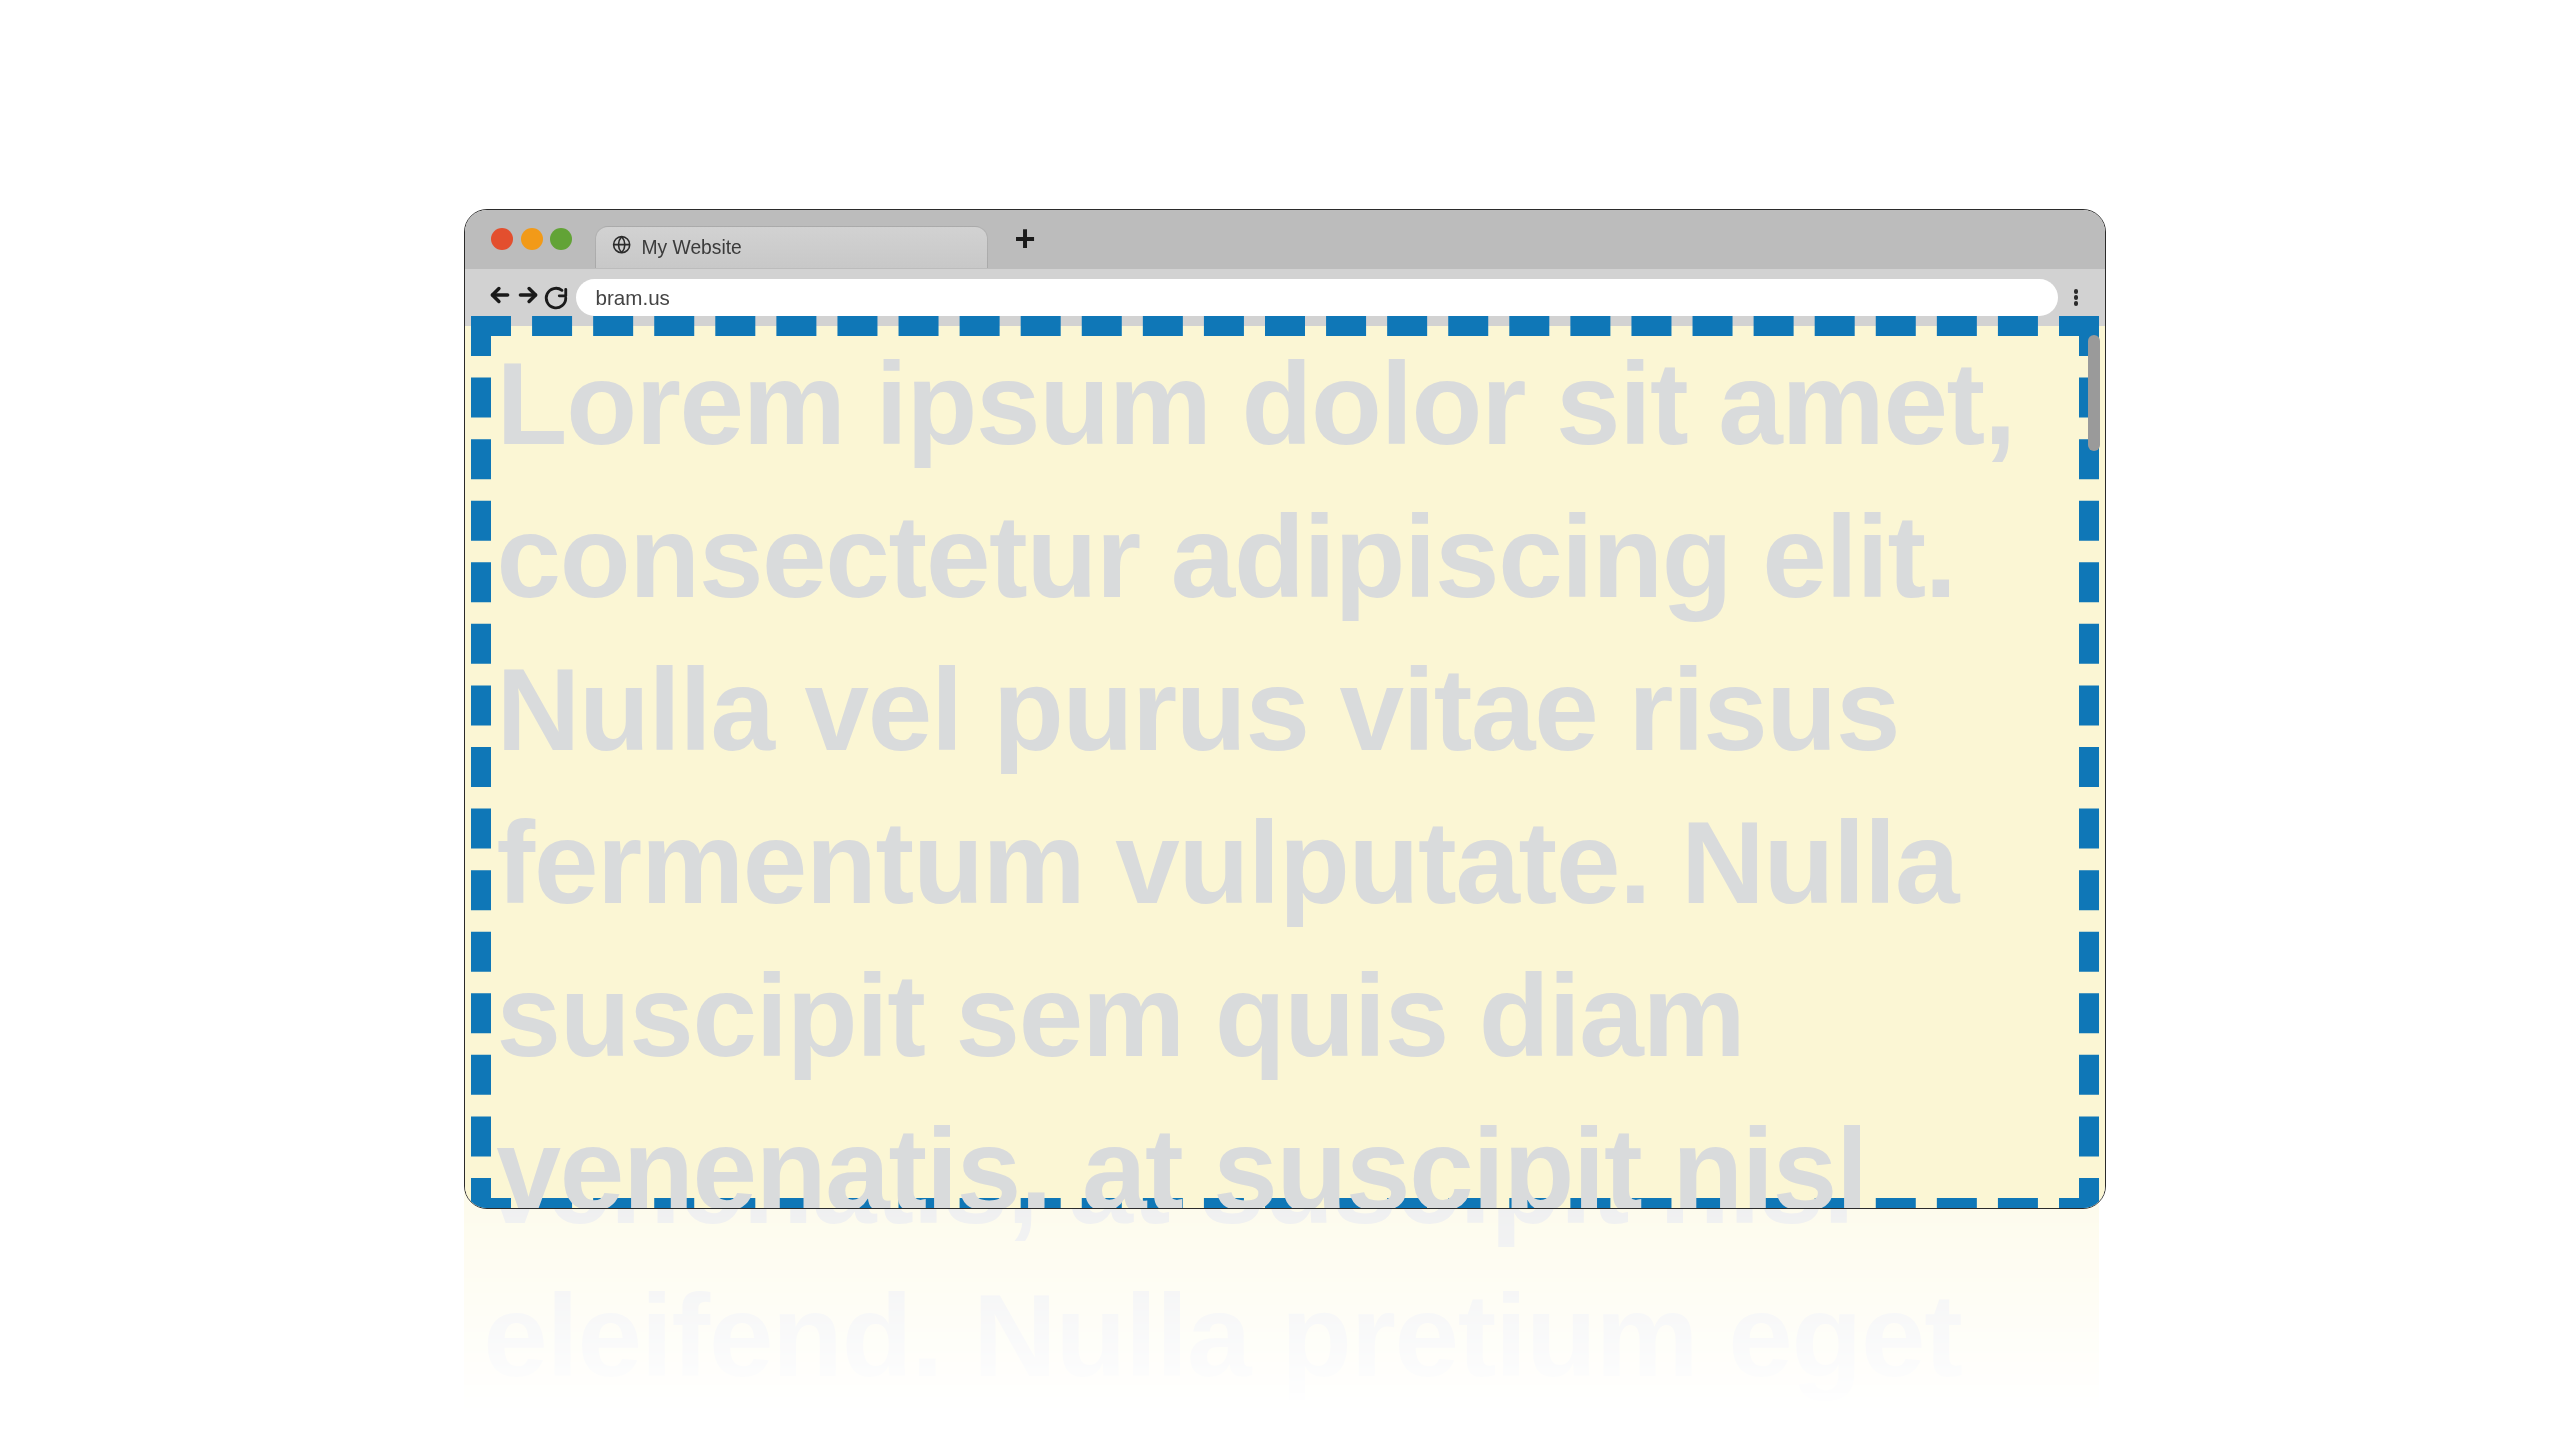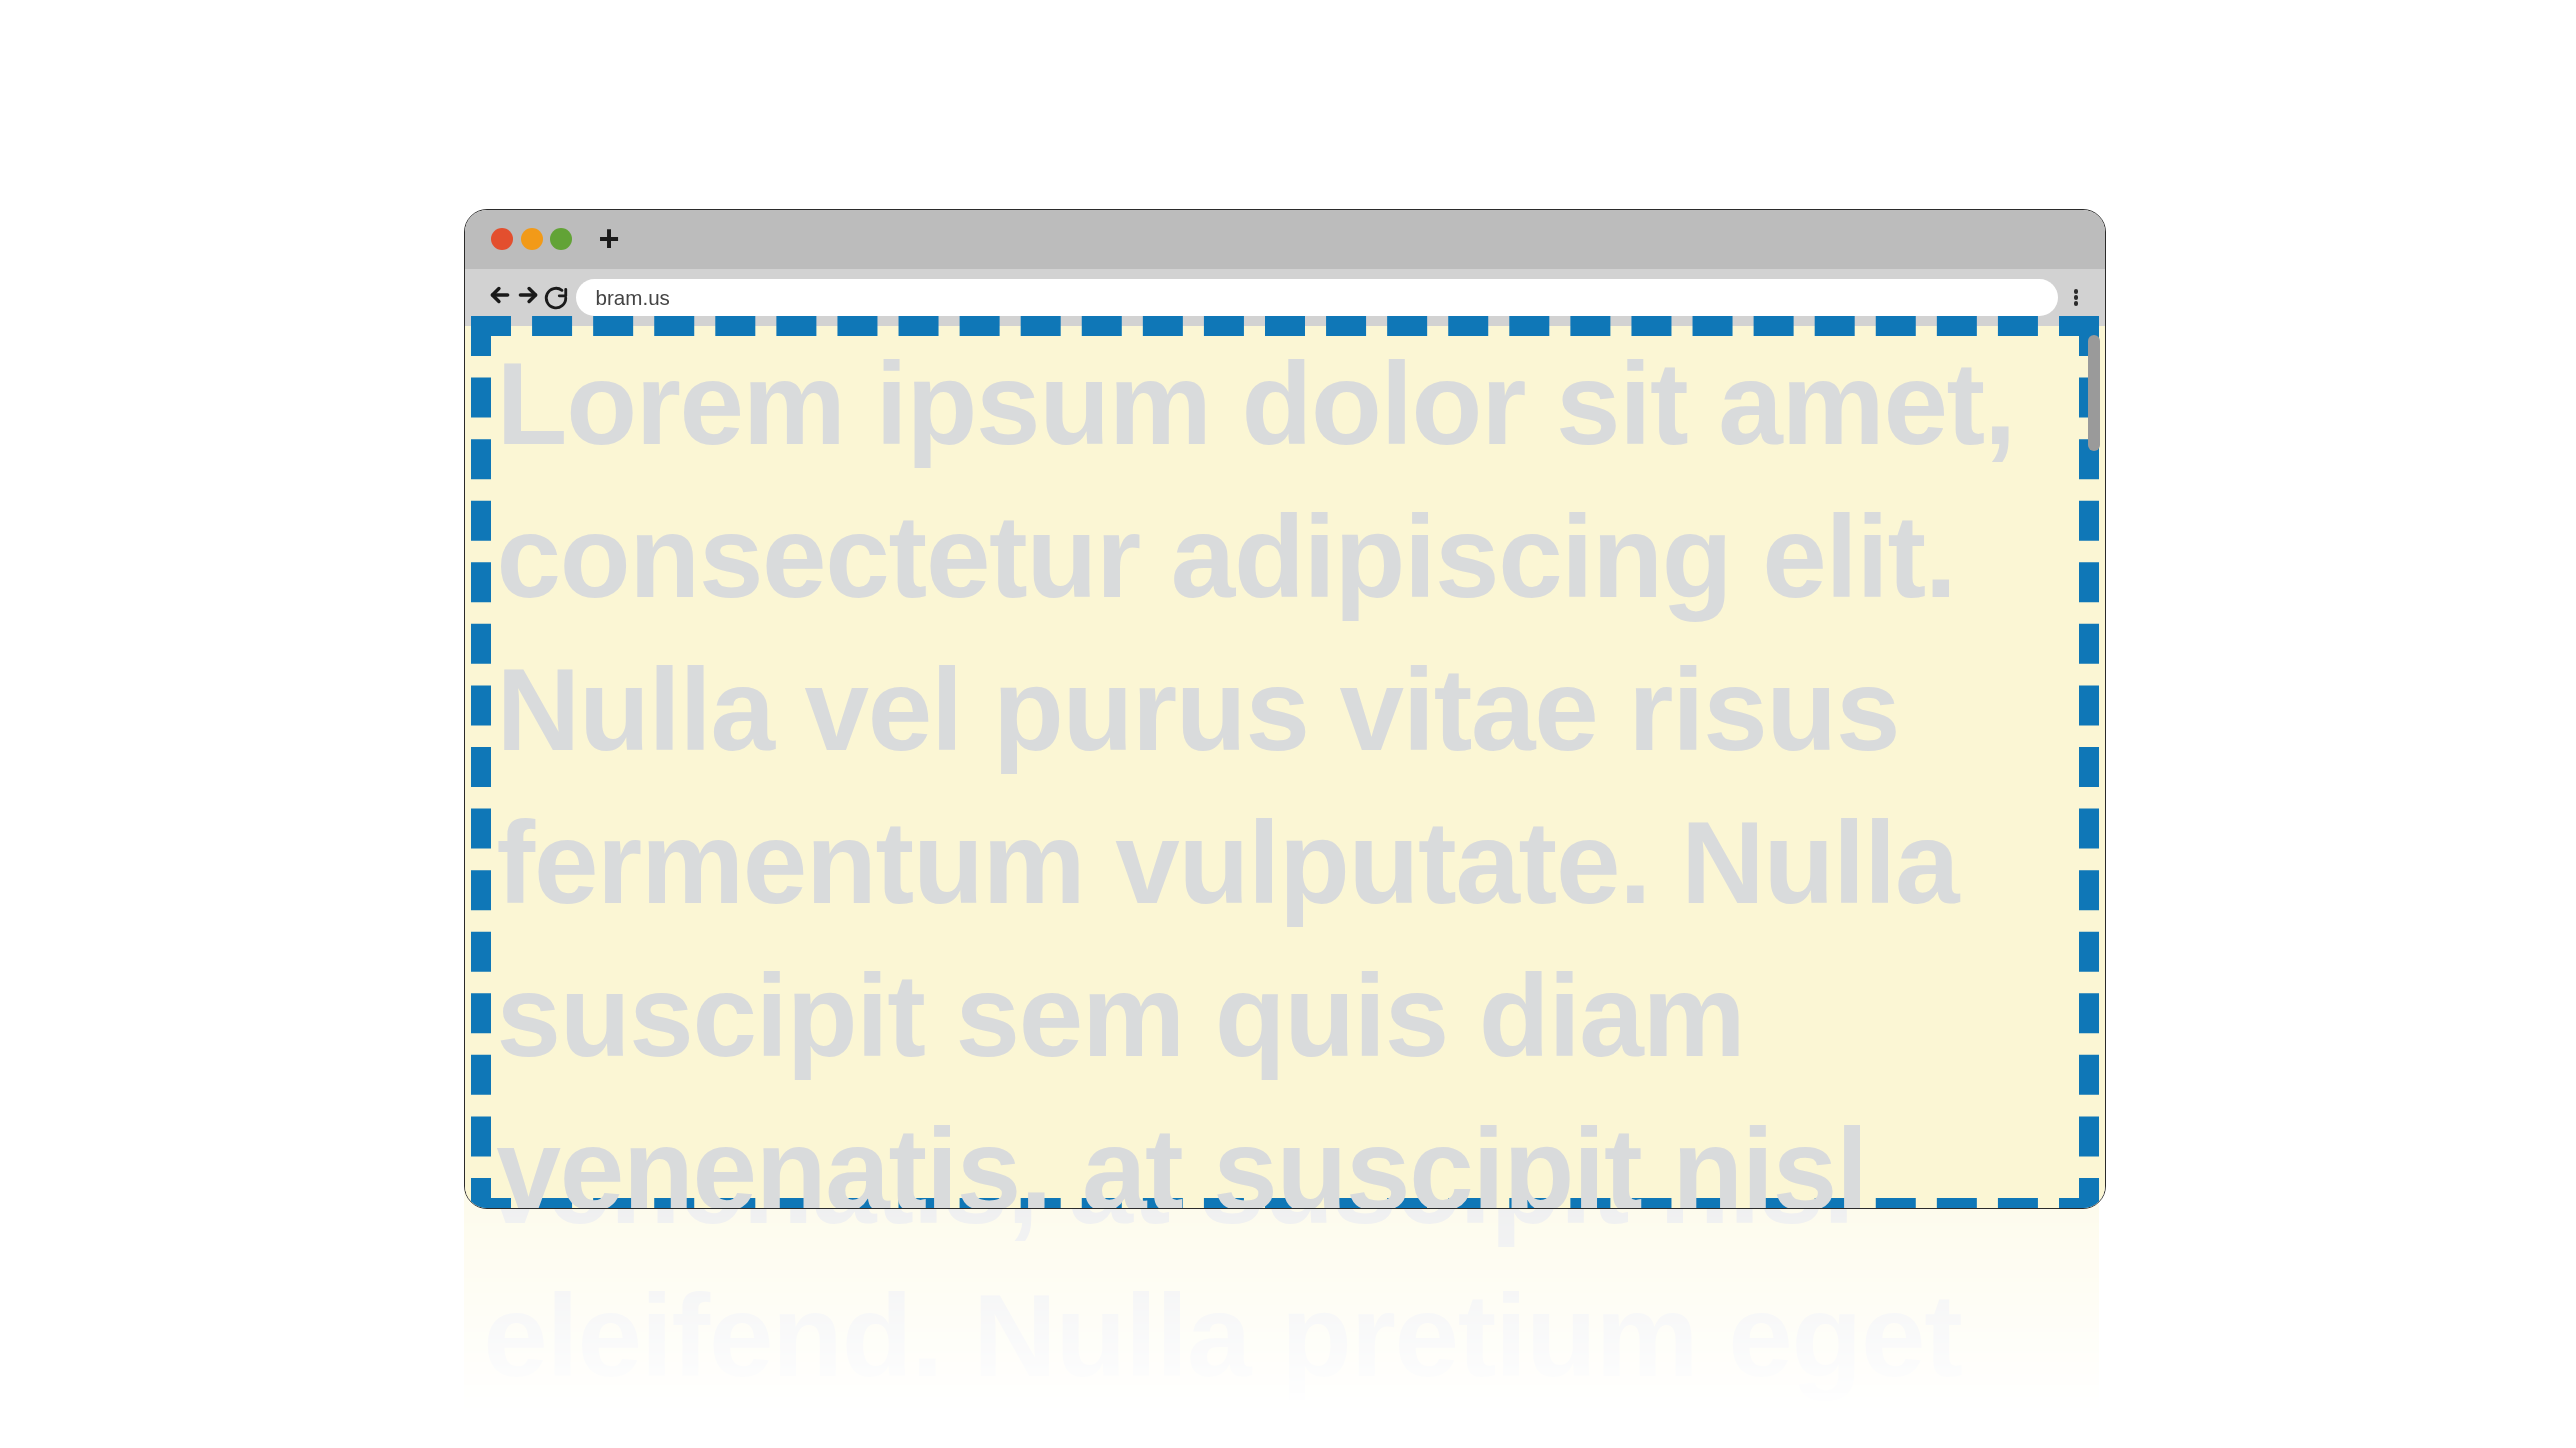--- a/index.html
+++ b/index.html
@@ -150,20 +150,29 @@
 <div class="overflow-text">Lorem ipsum dolor sit amet, consectetur adipiscing elit. Nulla vel purus vitae risus fermentum vulputate. Nulla suscipit sem quis diam venenatis, at suscipit nisl eleifend. Nulla pretium eget</div>
 
 <div class="browser">
 
   <div class="tabbar">
     <div class="traffic">
       <div class="dot" style="background:#e34f2e"></div>
       <div class="dot" style="background:#f29a18"></div>
       <div class="dot" style="background:#62a336"></div>
     </div>
+    <div class="tab">
+      <span class="favicon">
+        <svg width="19.3" height="19.3" viewBox="0 0 24 24" fill="none" stroke="#2b2b2b" stroke-width="2">
+          <circle cx="12" cy="12" r="10"></circle>
+          <path d="M2 12h20M12 2c2.5 3 4 7 4 10s-1.5 7-4 10M12 2c-2.5 3-4 7-4 10s1.5 7 4 10"></path>
+        </svg>
+      </span>
+      <span>My Website</span>
+    </div>
     <div class="newtab">+</div>
   </div>
 
   <div class="toolbar">
     <div class="navbtn">
       <svg width="26" height="26" viewBox="0 0 24 24" fill="none" stroke="#1a1a1a" stroke-width="3.2" stroke-linecap="round" stroke-linejoin="round">
           <path d="M19 12H5"></path>
           <path d="M11 18l-6-6 6-6"></path>
         </svg>
     </div>

